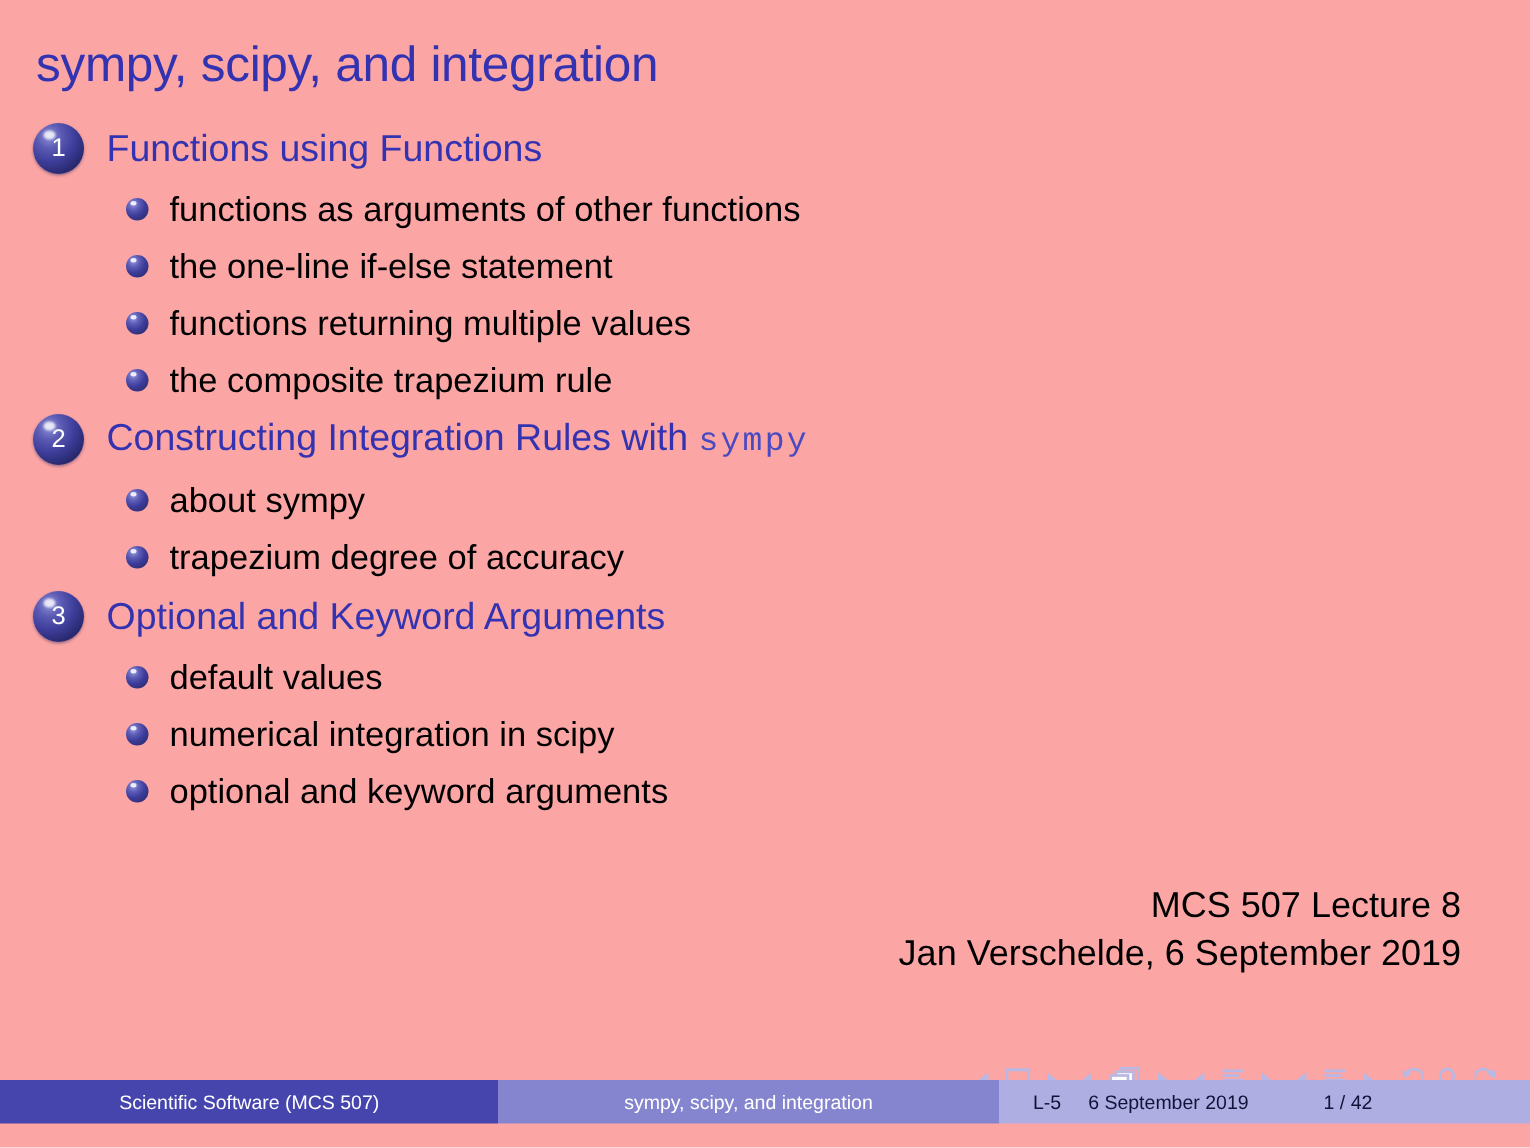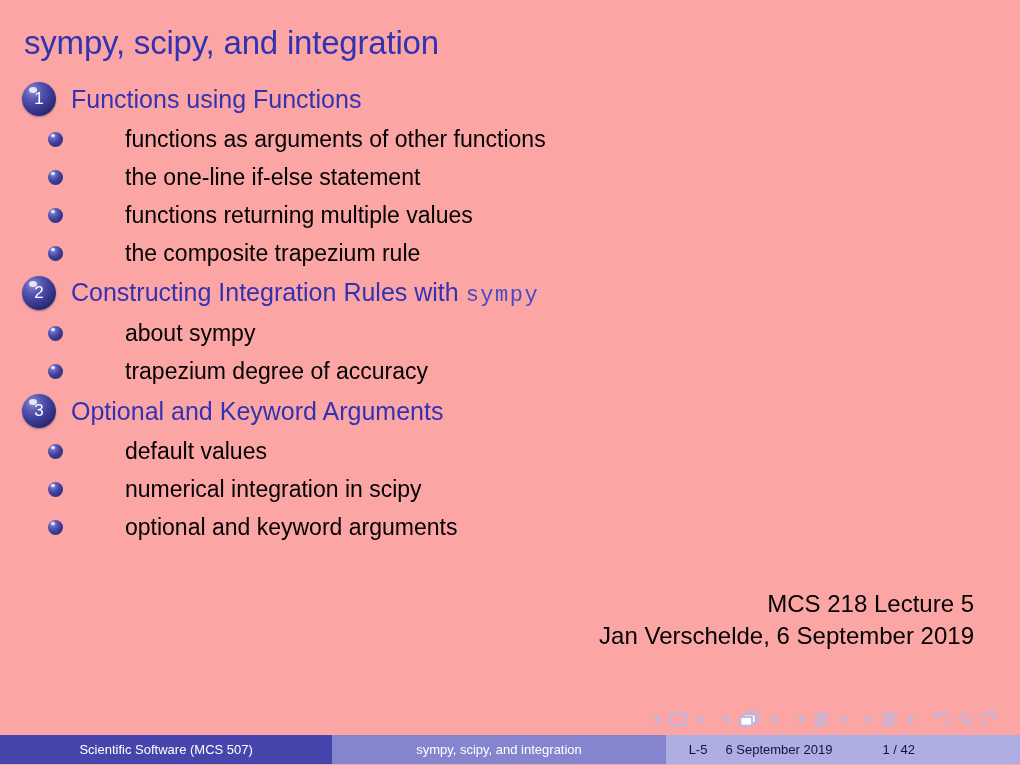--- a/index.html
+++ b/index.html
@@ -80,22 +80,21 @@
     letter-spacing: 1.5px;
     color: #4a4ac0;
   }
 
   .subitems { margin: 0; padding: 0; list-style: none; }
   .subitem {
     position: relative;
     display: flex;
     align-items: center;
     height: 38px;
-    padding-left: 48px;
-    gap: 48px;
+    padding-left: 84px;
   }
   .dot {
     position: relative;
     flex: 0 0 auto;
     width: 15px; height: 15px;
     border-radius: 50%;
     background:
       radial-gradient(circle at 33% 27%, #9a9ade 0%, #5e5eb8 26%, #3c3c9a 52%, #26265f 100%);
     margin-right: 14px;
   }
@@ -136,21 +135,21 @@
     align-items: center;
   }
   .navsyms svg { display: block; }
   .navgroup { display: flex; align-items: center; }
   .navgap { width: 9px; }
   .navgap-lg { width: 17px; }
 
   
   .footer {
     position: absolute;
-    left: 0; bottom: 1px;
+    left: 0; bottom: 16px;
     width: 1020px; height: 29px;
     display: flex;
   }
   .foot-seg {
     display: flex;
     align-items: center;
     justify-content: center;
     height: 29px;
     font-size: 13px;
     white-space: nowrap;
@@ -244,21 +243,21 @@
         <li class="subitem">
           <span class="dot"></span>
           <span class="subitem-label">optional and keyword arguments</span>
         </li>
       </ul>
     </div>
 
   </div>
 
   <div class="authorblock">
-    <div class="line">MCS 218 Lecture 5</div>
+    <div class="line">MCS 507 Lecture 8</div>
     <div class="line">Jan Verschelde, 6 September 2019</div>
   </div>
 
   <div class="navsyms">
 
     <div class="navgroup">
       <span>
         <svg width="9" height="11" viewBox="0 0 9 11">
             <polygon points="7,1 7,10 1,5.5" fill="#b8b8e4"></polygon>
           </svg>

